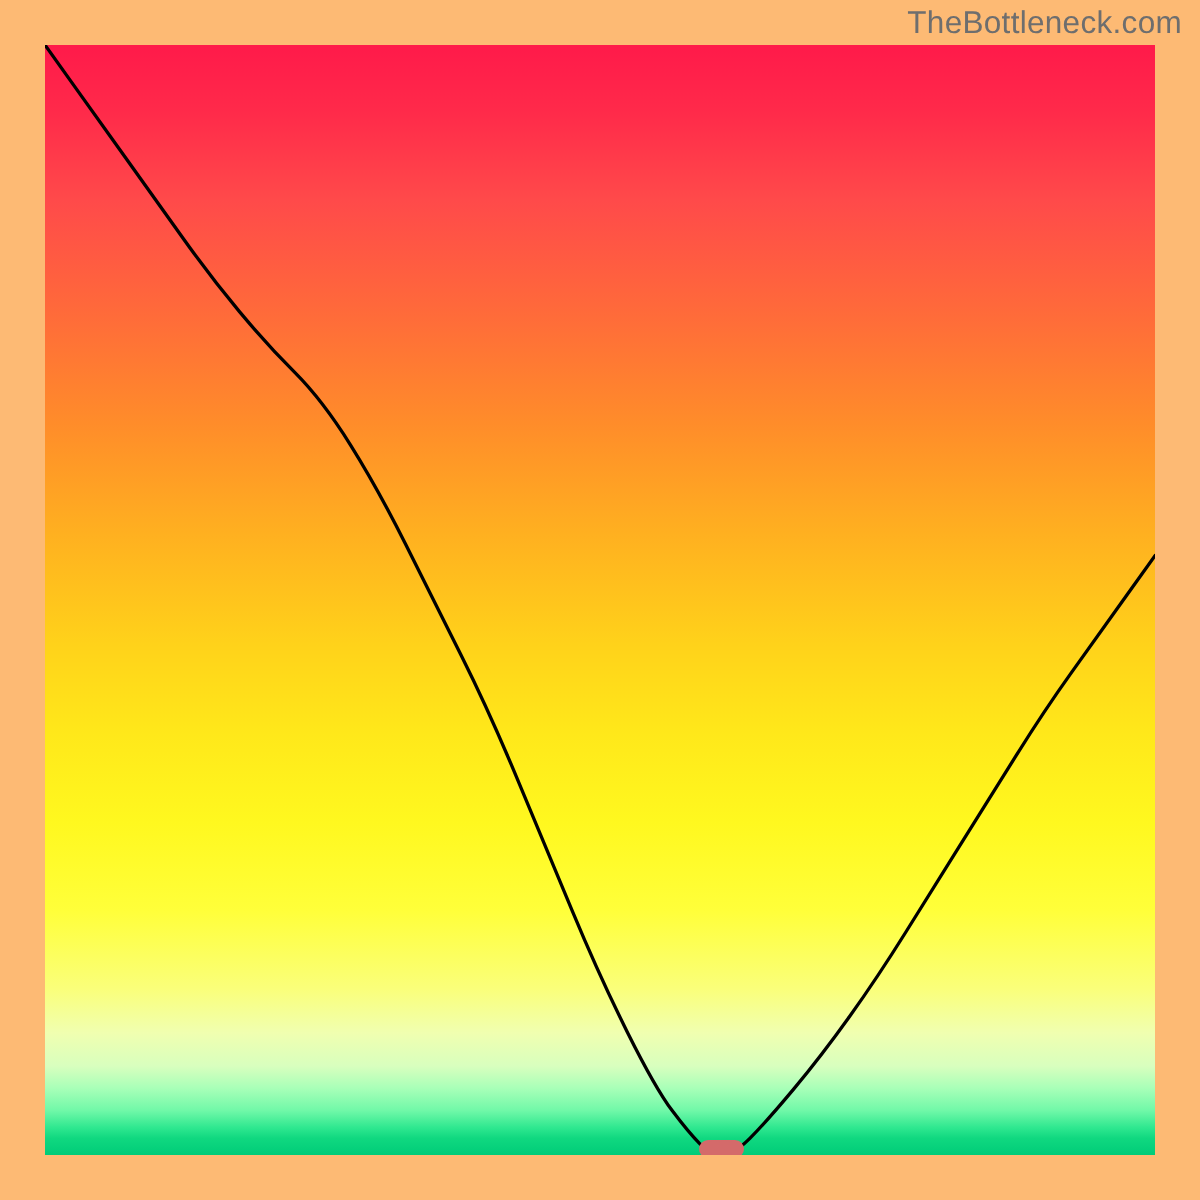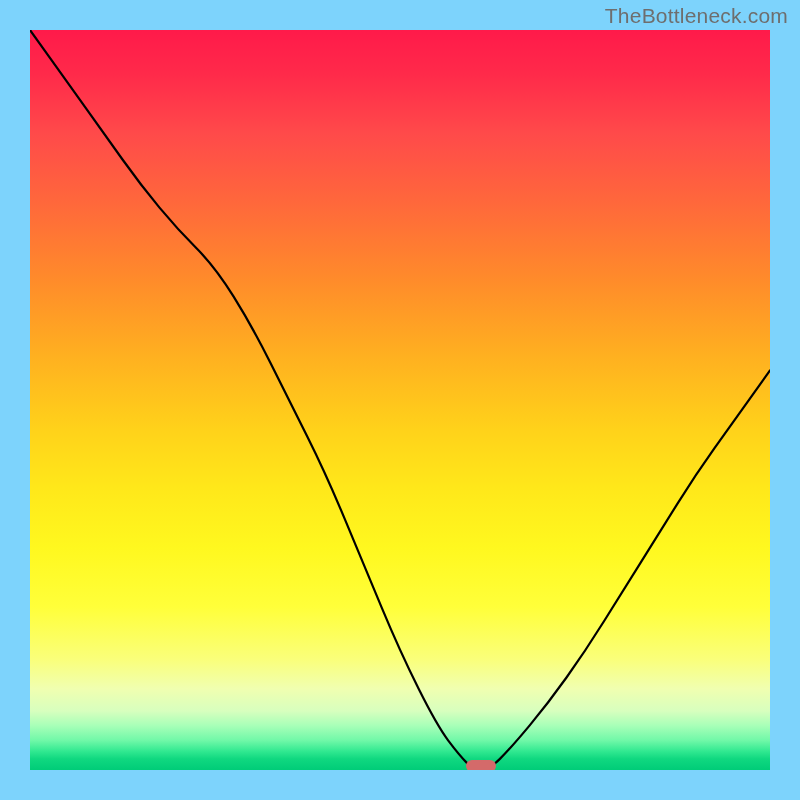--- a/index.html
+++ b/index.html
@@ -8,21 +8,21 @@
     width: 800px;
     height: 800px;
     background: #000;
     overflow: hidden;
     font-family: Arial, Helvetica, sans-serif;
   }
   .frame {
     position: relative;
     width: 800px;
     height: 800px;
-    background: #7dd3fc;
+    background: #fdba74;
   }
   .watermark {
     position: absolute;
     top: 4px;
     right: 12px;
     color: #6e6e6e;
     font-size: 21px;
     font-weight: 400;
     letter-spacing: 0.2px;
     z-index: 10;

